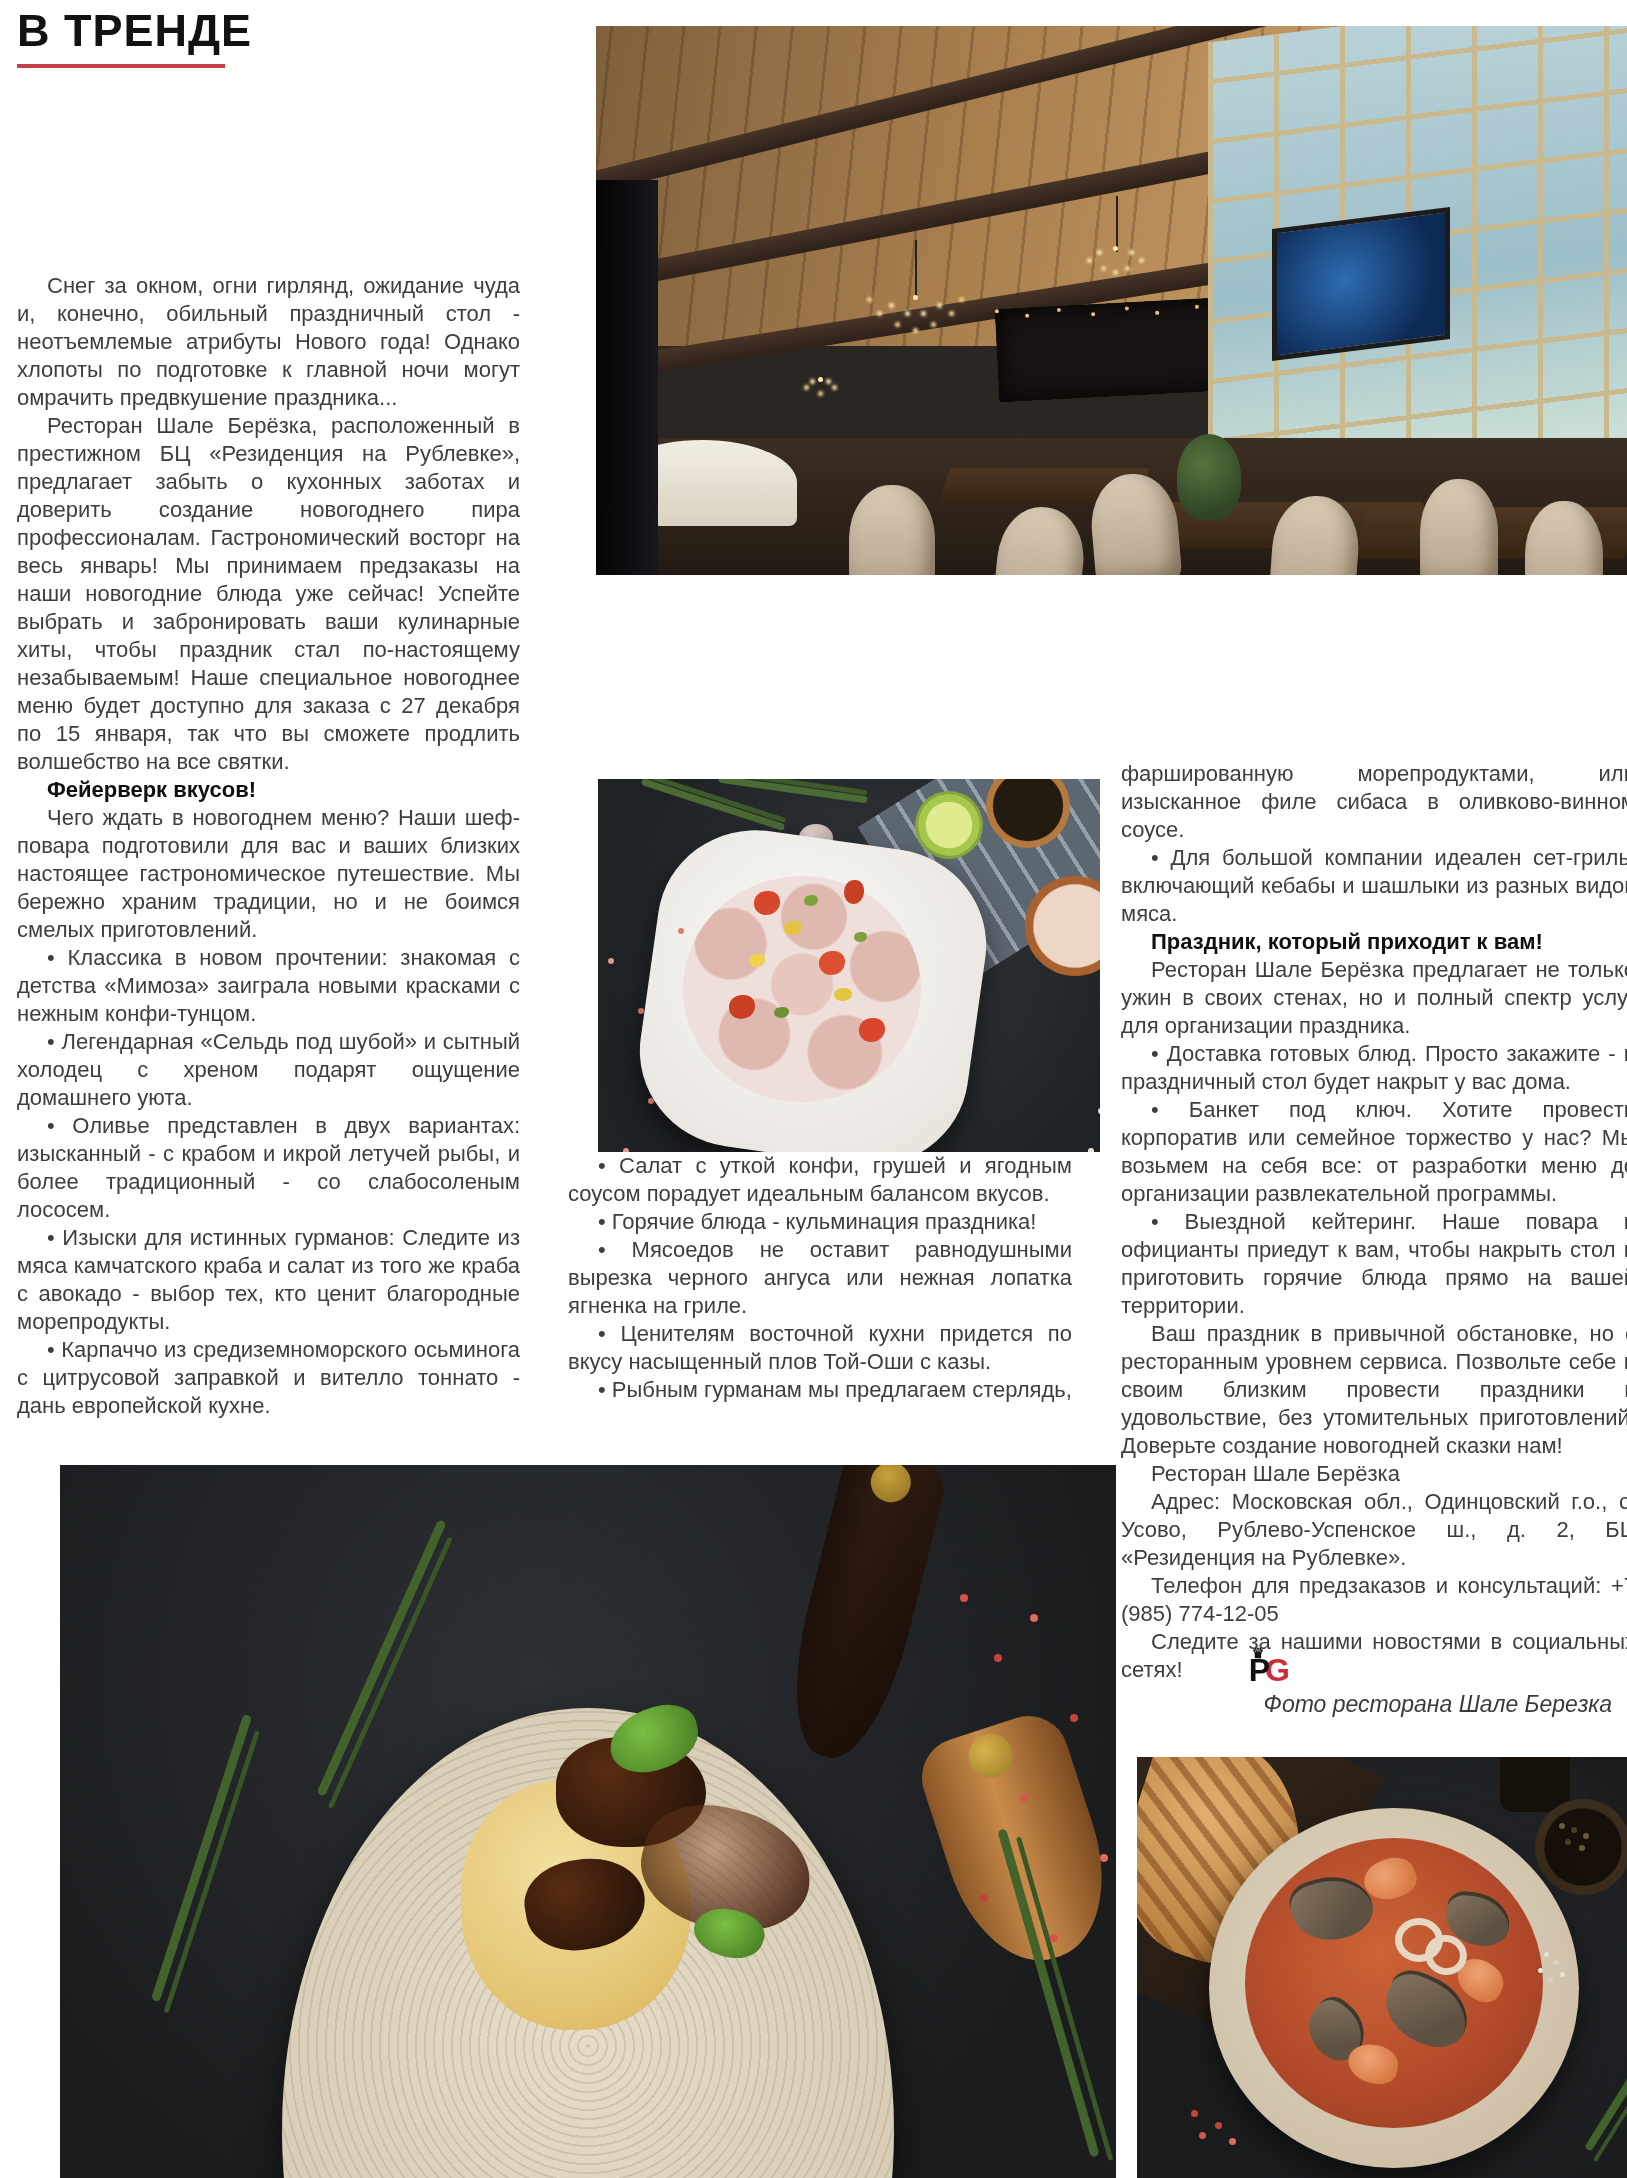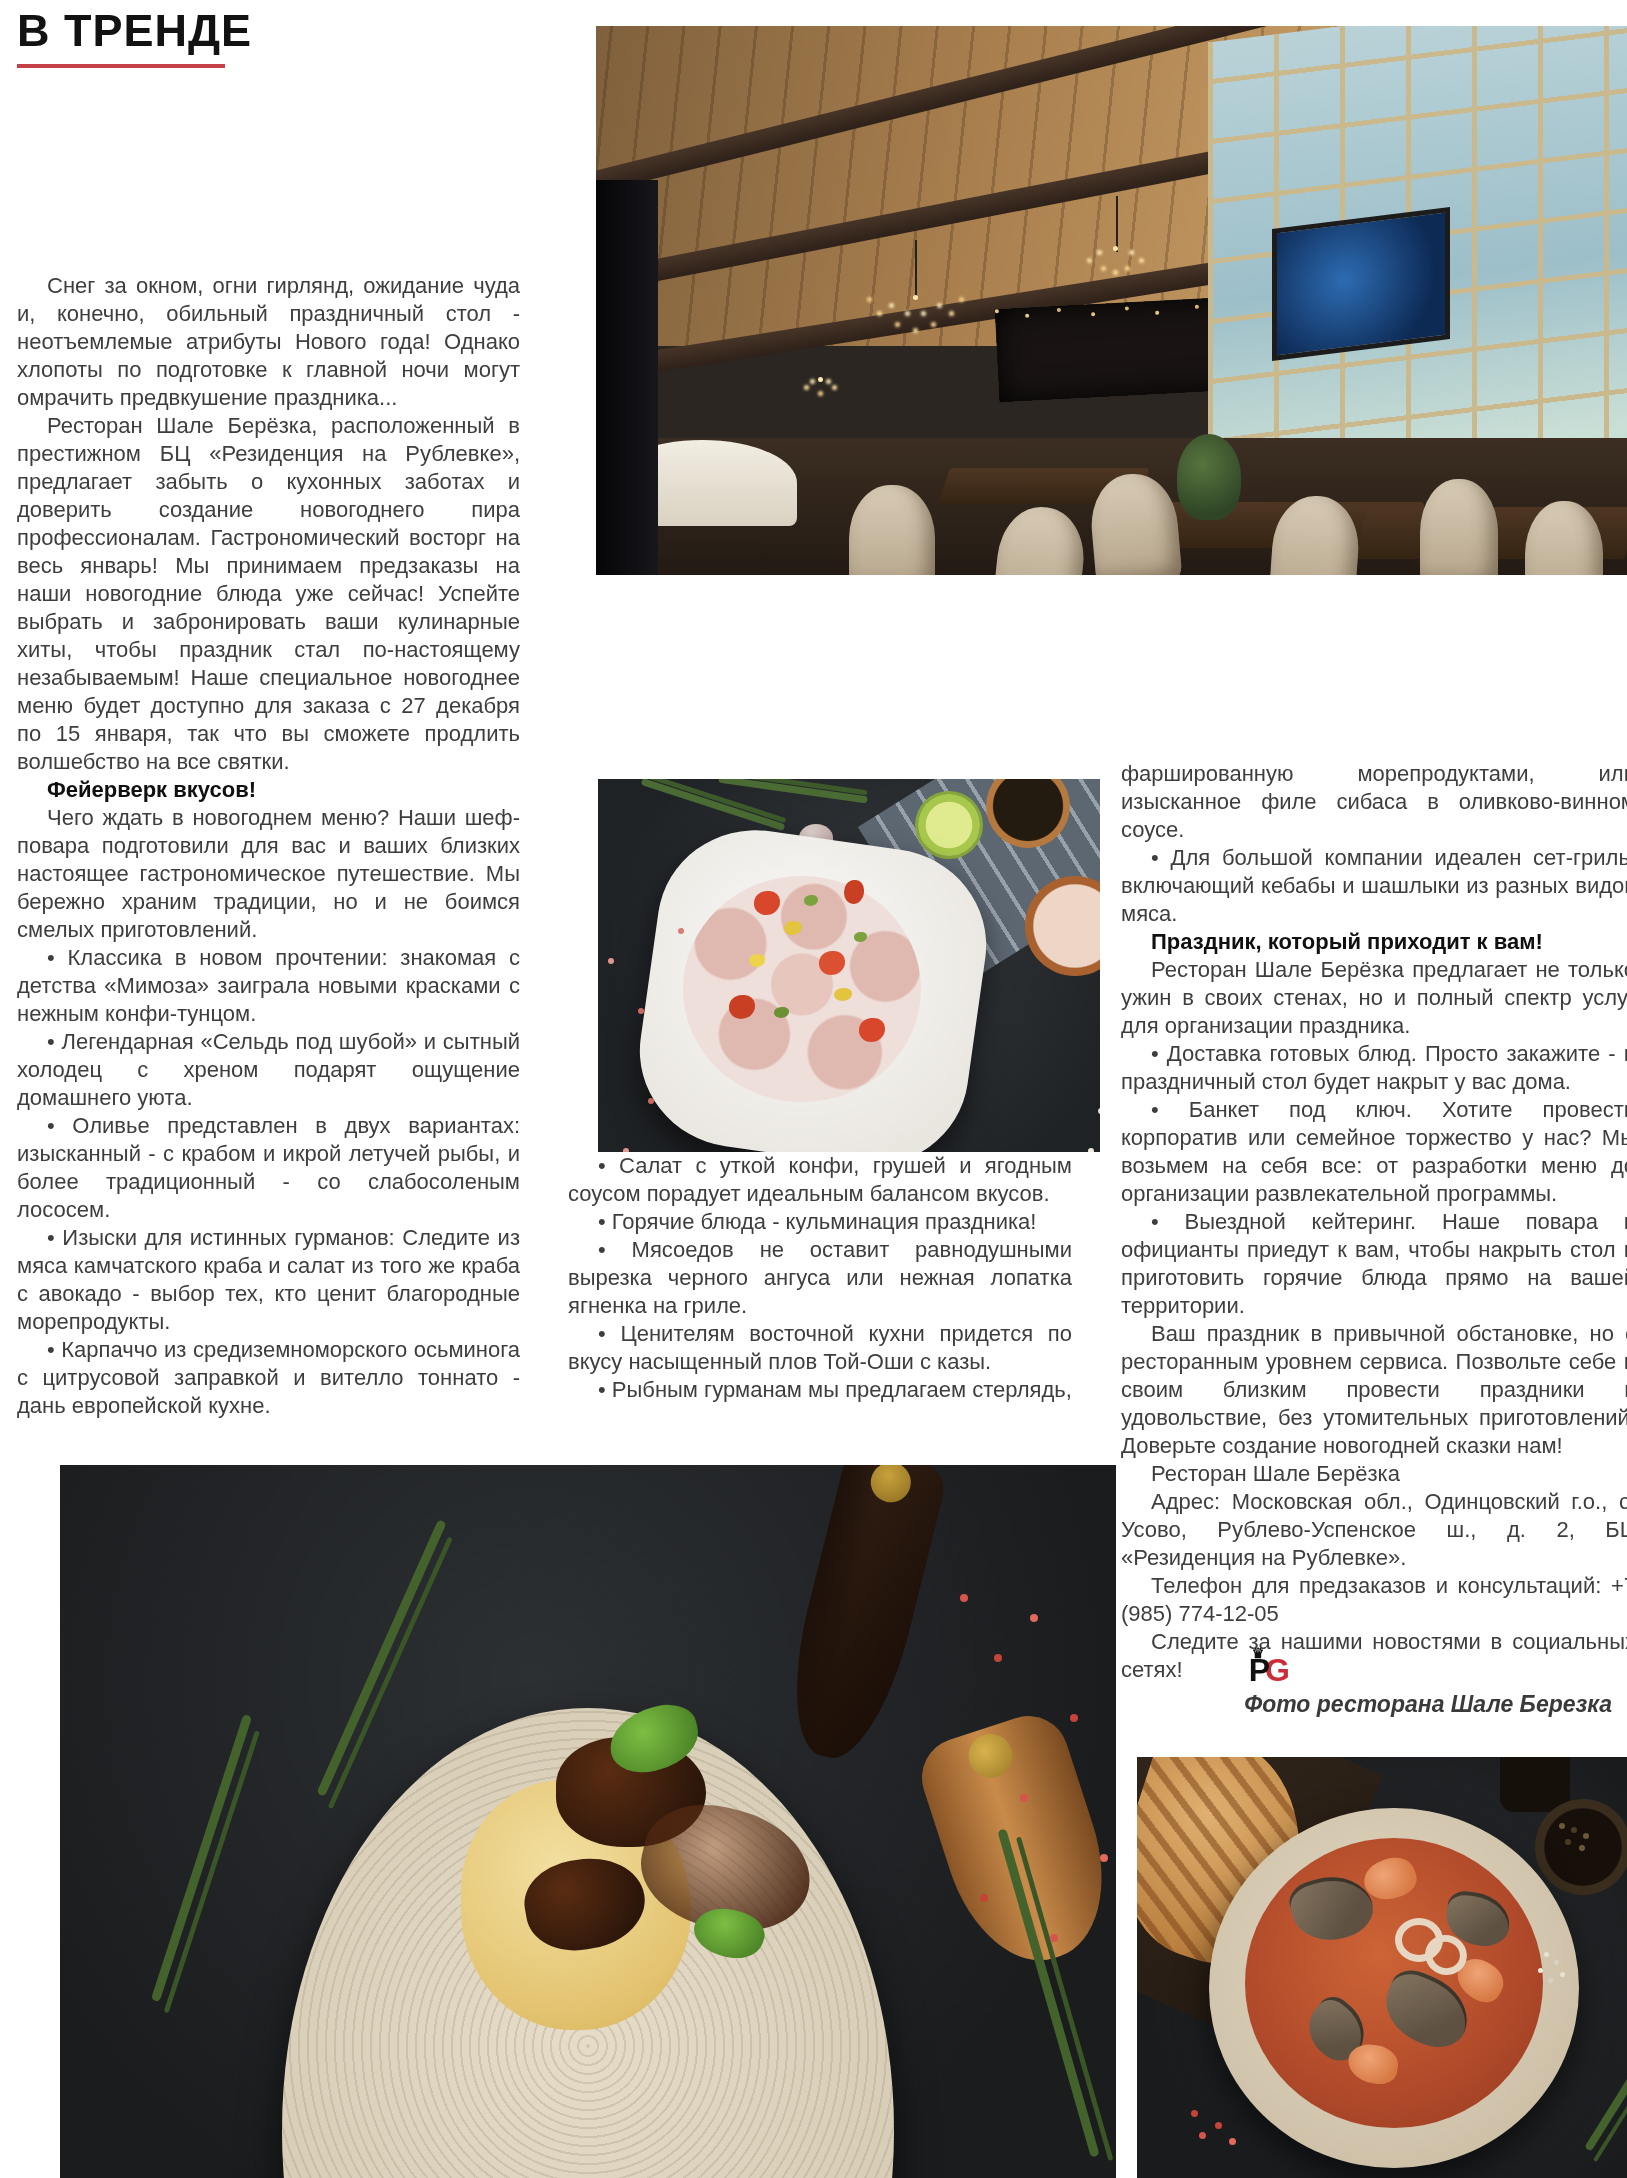--- a/index.html
+++ b/index.html
@@ -17,21 +17,21 @@
   .col .para.subhead{font-weight:700;color:#101010;}
   .col .para.continuation{text-indent:0;}
   #col1{left:17px;top:272px;width:503px;}
   #col2{left:556px;top:1152px;width:504px;margin-left:12px;}
   #col3{left:1121px;top:760px;width:515px;}
   .headline{position:absolute;left:556px;top:568px;width:1060px;margin:0;
         font-size:62px;line-height:82px;font-weight:800;color:#0d0d0d;letter-spacing:1px;
         font-family:"Liberation Sans",sans-serif;}
   .headline .dropcap{color:#cb2e39;}
   .caption{position:absolute;left:1097px;top:1690px;width:515px;margin:0;text-align:right;
-        font-size:23px;line-height:28px;font-style:italic;color:#3a3a3a;font-weight:bold;}
+        font-size:23px;line-height:28px;font-style:italic;color:#3a3a3a;}
   
   .end-logo{display:inline-block;position:relative;margin-left:30px;vertical-align:-4px;
         font-weight:800;font-size:32px;line-height:28px;height:34px;}
   .end-logo .crown{position:absolute;left:3px;top:-17px;font-size:14px;color:#111;}
   .end-logo .lp{color:#111;position:relative;z-index:2;}
   .end-logo .lg{color:#cb2e39;margin-left:-14px;position:relative;z-index:1;}
   
   .photo{position:absolute;overflow:hidden;background:#222;}
   .photo *{position:absolute;}
   

